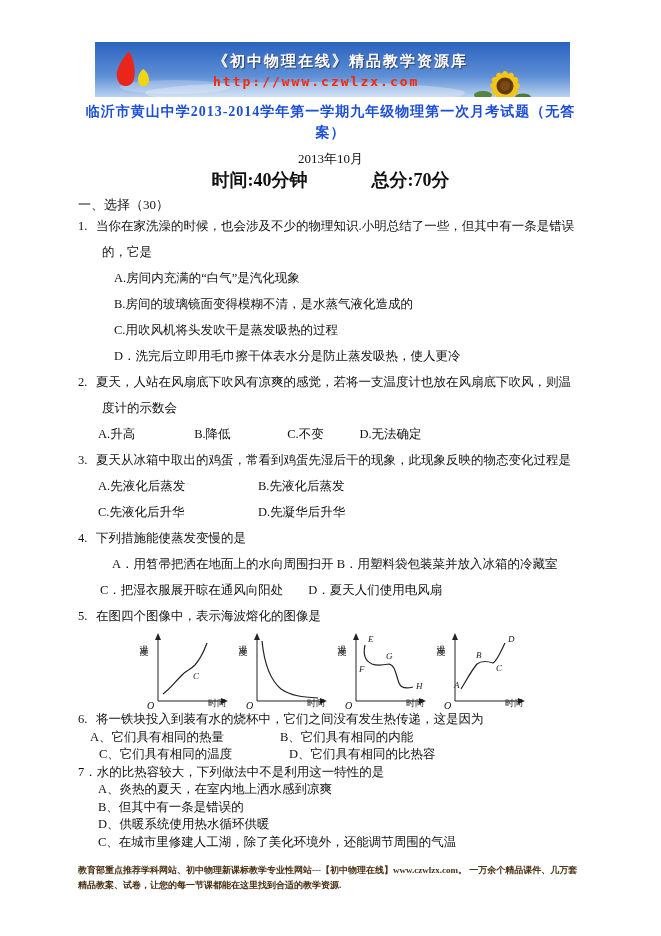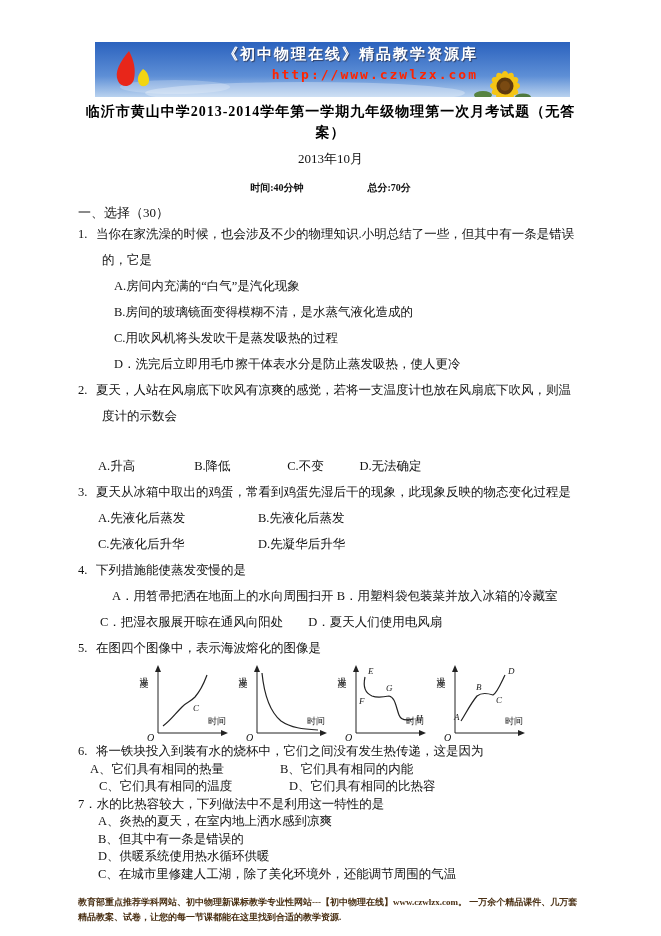--- a/index.html
+++ b/index.html
@@ -5,67 +5,67 @@
   html,body{margin:0;padding:0;}
   body{
     width:661px;height:936px;background:#ffffff;overflow:hidden;
     font-family:"Liberation Serif","DejaVu Serif",serif;color:#111;
   }
   .page{padding:42px 78px 0 78px;box-sizing:border-box;width:661px;height:936px;}
 
   
   .banner{position:relative;width:475px;height:55px;margin-left:17px;}
   .banner svg{position:absolute;left:0;top:0;}
-  .banner-text{position:absolute;left:118px;top:3px;width:265px;text-align:right;}
+  .banner-text{position:absolute;left:118px;top:10px;width:265px;text-align:left;}
   .site-title{
     color:#ffffff;font-weight:bold;font-size:15px;letter-spacing:2px;
     text-shadow:1px 1px 1px rgba(40,40,60,.7);white-space:nowrap;
   }
   .site-url{
     color:#ff2400;font-weight:bold;font-size:13px;letter-spacing:2px;
     font-family:"DejaVu Sans Mono","Liberation Mono",monospace;margin-top:3px;
   }
 
   
   .title{margin-top:4px;text-align:center;font-weight:bold;font-size:14px;
-    line-height:21px;color:#000000;letter-spacing:1px;}
+    line-height:21px;color:#1d4ed8;letter-spacing:1px;}
   .date-line{text-align:center;font-size:13px;line-height:17px;margin-top:7px;}
   .meta-line{display:flex;justify-content:center;gap:64px;font-weight:bold;
-    font-size:10px;line-height:18px;margin-top:12px;}
+    font-size:18px;line-height:18px;margin-top:4px;}
   .section-heading{font-size:13px;line-height:17px;margin-top:7px;}
 
   
   .q{font-size:12.5px;}
   .sp .q-text{line-height:26px;}
   .sp .opt{line-height:26px;}
   .q-text{padding-left:24px;text-indent:-24px;}
   .q-num{display:inline-block;min-width:18px;text-indent:0;}
   .opts-stack .opt{padding-left:36px;}
-  .opts-row{padding-left:20px;line-height:26px;margin-top:24px;}
+  .opts-row{padding-left:20px;line-height:26px;}
   .opts-row .opt{display:inline-block;}
   .opts-row .w1{width:93px;} .opts-row .w2{width:90px;} .opts-row .w3{width:69px;}
   .opts-grid{padding-left:20px;font-family:Liberation Serif, serif;}
   .opts-grid .row{display:flex;line-height:26px;}
   .opts-grid .row .opt:first-child{width:160px;}
   .opts-inline{padding-left:22px;text-indent:12px;line-height:26px;}
 
   .tight .q-text{line-height:17.5px;}
   .tight .opt{line-height:17.5px;}
   .tight .opts-grid{padding-left:12px;}
   .tight .opts-grid .row .opt:first-child{width:190px;}
   .tight .opts-grid .row.indent{padding-left:9px;}
   .tight .opts-stack .opt{padding-left:20px;}
 
   
   .graphs{display:flex;gap:3px;margin-left:60px;margin-top:2px;}
   .graph{position:relative;width:96px;height:80px;}
   .graph svg{position:absolute;left:0;top:0;}
   .g-ylabel{position:absolute;left:1px;top:7px;writing-mode:vertical-rl;
     font-size:9px;line-height:10px;letter-spacing:1px;}
-  .g-xlabel{position:absolute;right:8px;bottom:15px;font-size:9px;padding-left:16px;}
+  .g-xlabel{position:absolute;right:8px;bottom:1px;font-size:9px;padding-left:16px;}
   .g-origin{position:absolute;left:9px;bottom:0;font-size:10px;font-style:italic;}
   .curve{fill:none;stroke:#222;stroke-width:1.2;}
   .axis{stroke:#222;stroke-width:1;}
   .ah{fill:#222;}
   .pt-label{font-size:9px;font-style:italic;fill:#222;
     font-family:"Liberation Serif",serif;}
 
   
   .footer{margin-top:12px;font-size:9px;font-weight:bold;line-height:15px;
     color:#4a3014;}

